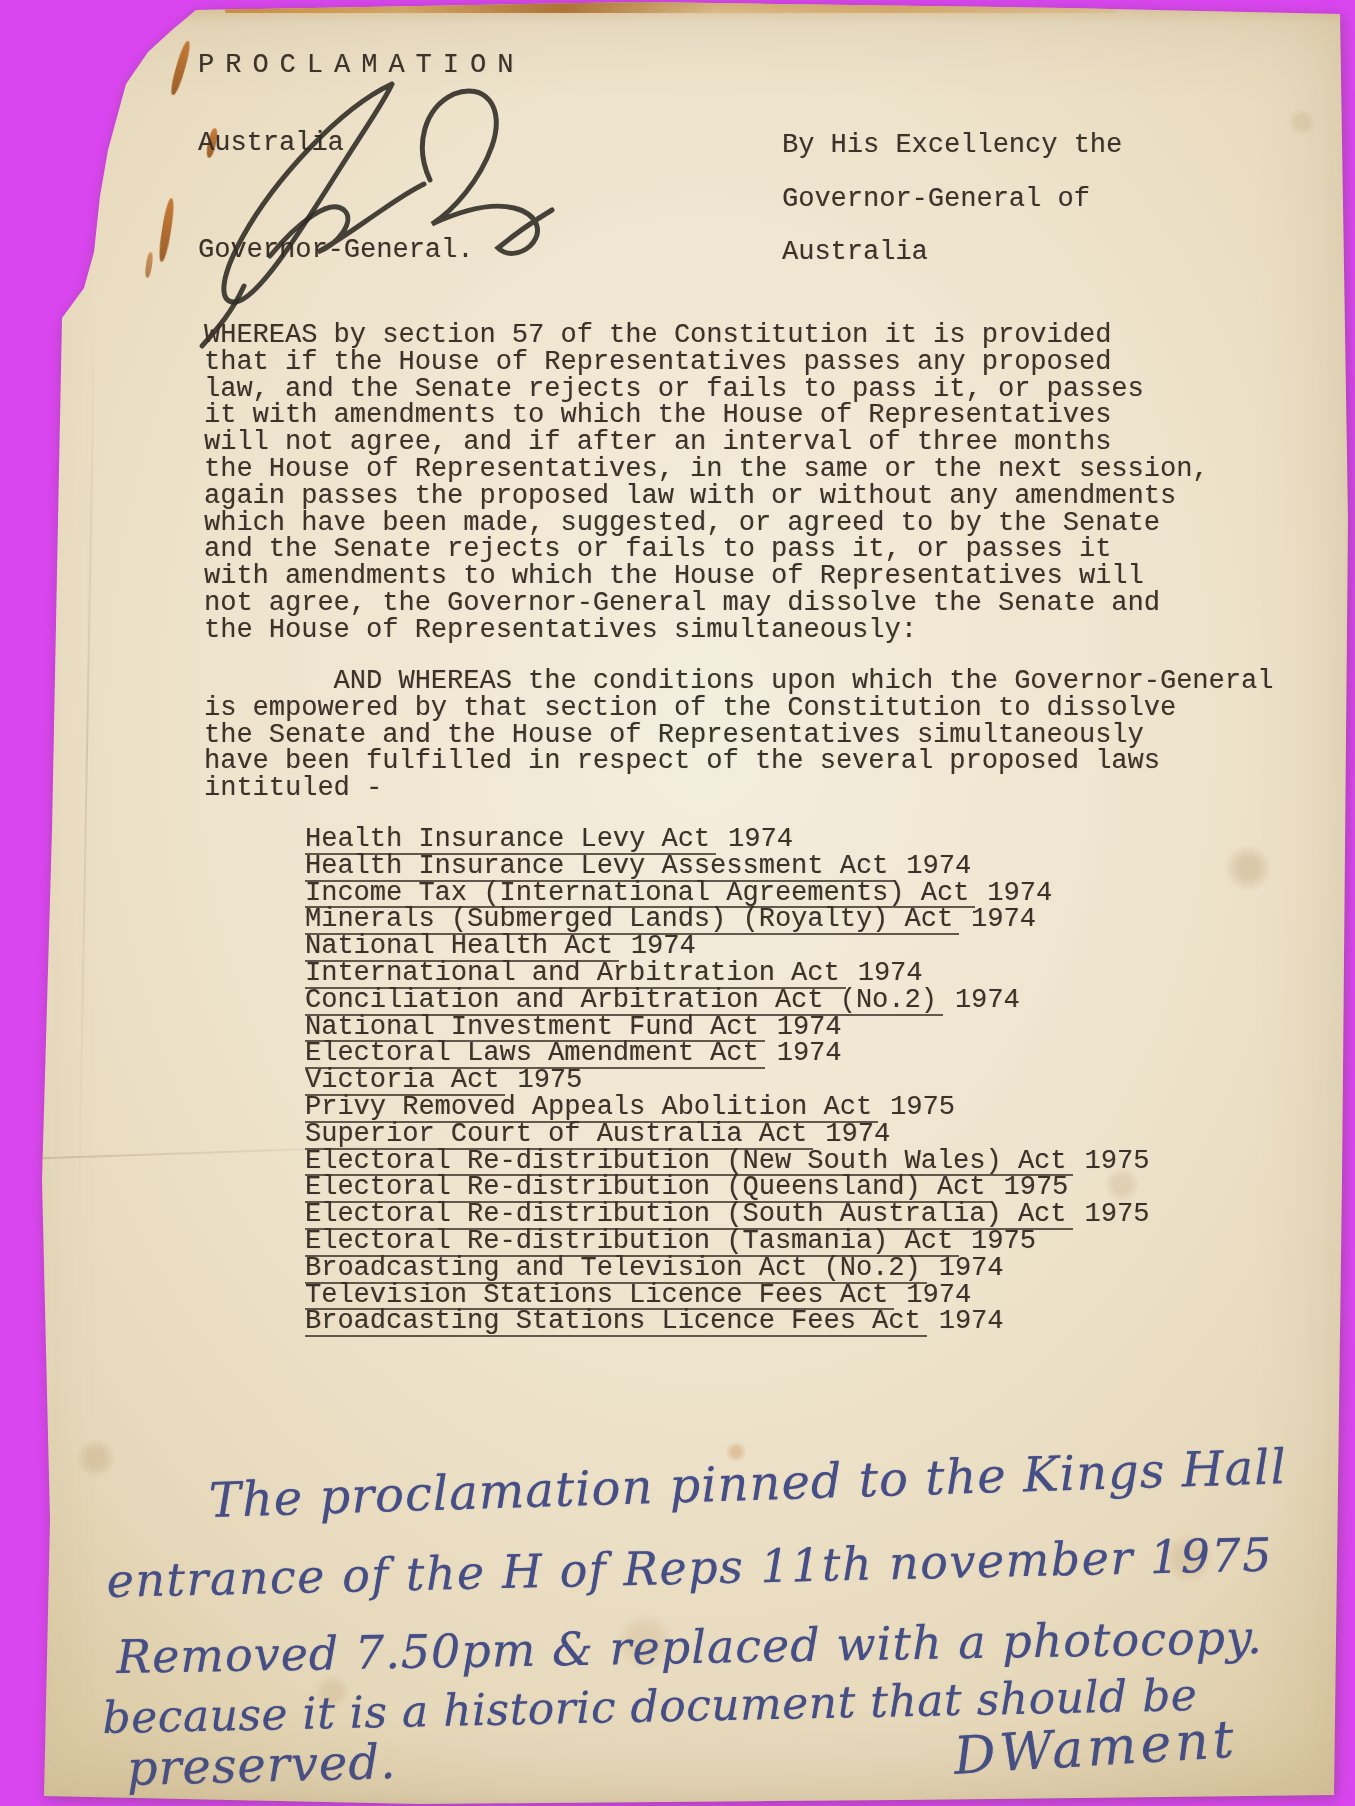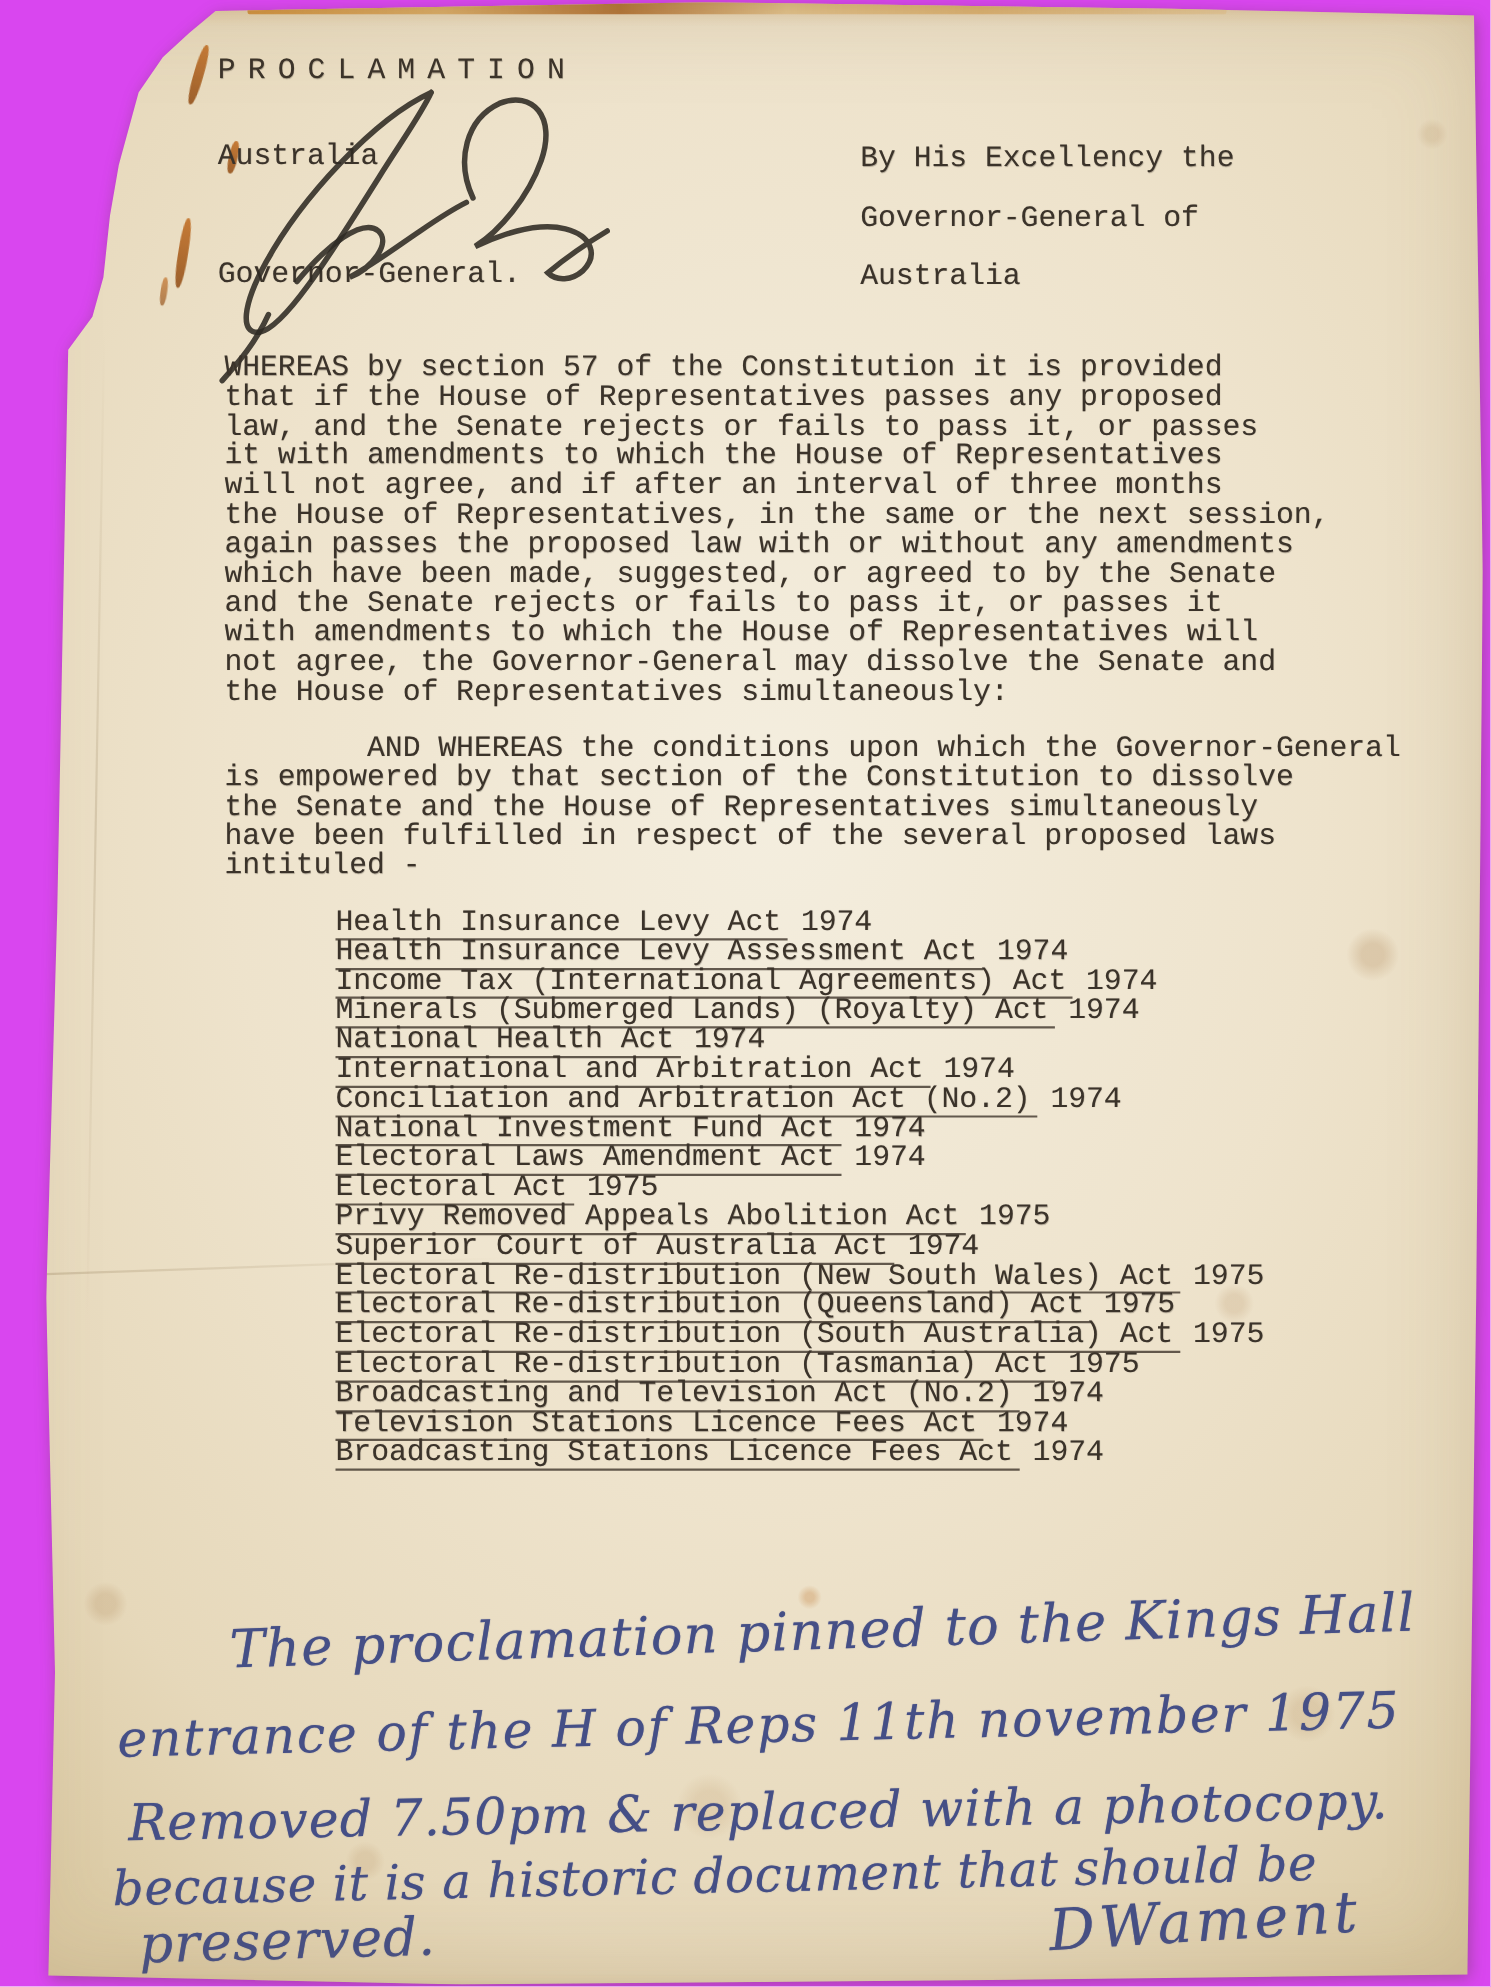--- a/index.html
+++ b/index.html
@@ -129,21 +129,21 @@
       <div class="acts">
         <div class="act"><span class="act-title">Health Insurance Levy Act</span><span class="act-year">1974</span></div>
         <div class="act"><span class="act-title">Health Insurance Levy Assessment Act</span><span class="act-year">1974</span></div>
         <div class="act"><span class="act-title">Income Tax (International Agreements) Act</span><span class="act-year">1974</span></div>
         <div class="act"><span class="act-title">Minerals (Submerged Lands) (Royalty) Act</span><span class="act-year">1974</span></div>
         <div class="act"><span class="act-title">National Health Act</span><span class="act-year">1974</span></div>
         <div class="act"><span class="act-title">International and Arbitration Act</span><span class="act-year">1974</span></div>
         <div class="act"><span class="act-title">Conciliation and Arbitration Act (No.2)</span><span class="act-year">1974</span></div>
         <div class="act"><span class="act-title">National Investment Fund Act</span><span class="act-year">1974</span></div>
         <div class="act"><span class="act-title">Electoral Laws Amendment Act</span><span class="act-year">1974</span></div>
-        <div class="act"><span class="act-title">Electoral Act</span><span class="act-year">1975</span></div>
+        <div class="act"><span class="act-title">Victoria Act</span><span class="act-year">1975</span></div>
         <div class="act"><span class="act-title">Privy Removed Appeals Abolition Act</span><span class="act-year">1975</span></div>
         <div class="act"><span class="act-title">Superior Court of Australia Act</span><span class="act-year">1974</span></div>
         <div class="act"><span class="act-title">Electoral Re-distribution (New South Wales) Act</span><span class="act-year">1975</span></div>
         <div class="act"><span class="act-title">Electoral Re-distribution (Queensland) Act</span><span class="act-year">1975</span></div>
         <div class="act"><span class="act-title">Electoral Re-distribution (South Australia) Act</span><span class="act-year">1975</span></div>
         <div class="act"><span class="act-title">Electoral Re-distribution (Tasmania) Act</span><span class="act-year">1975</span></div>
         <div class="act"><span class="act-title">Broadcasting and Television Act (No.2)</span><span class="act-year">1974</span></div>
         <div class="act"><span class="act-title">Television Stations Licence Fees Act</span><span class="act-year">1974</span></div>
         <div class="act"><span class="act-title">Broadcasting Stations Licence Fees Act</span><span class="act-year">1974</span></div>
       </div>

